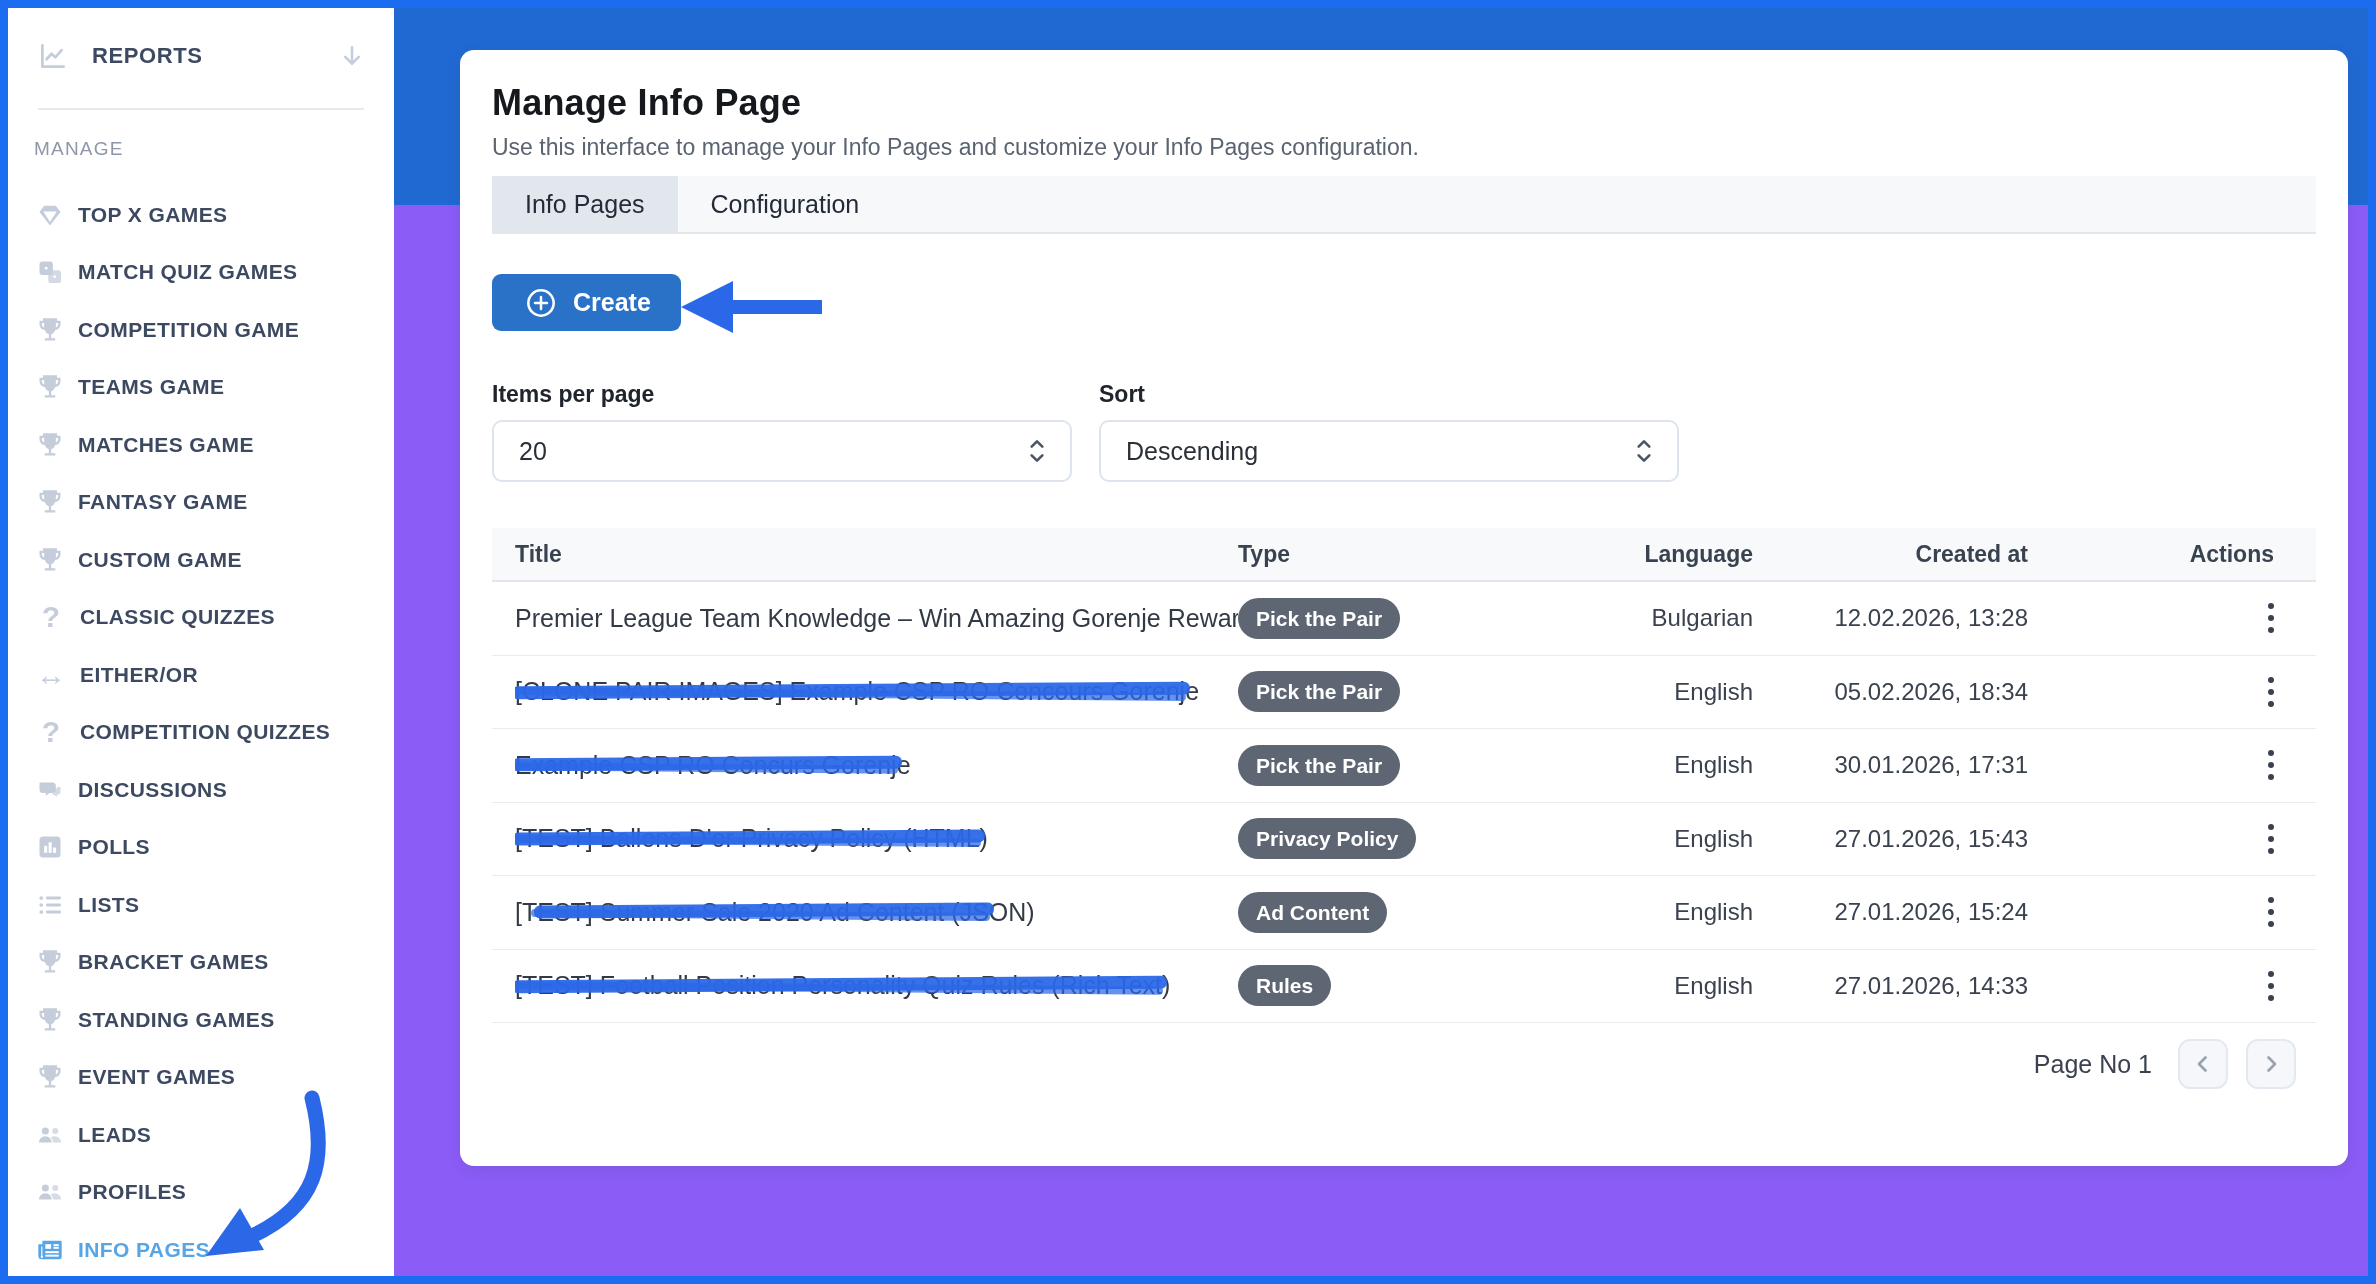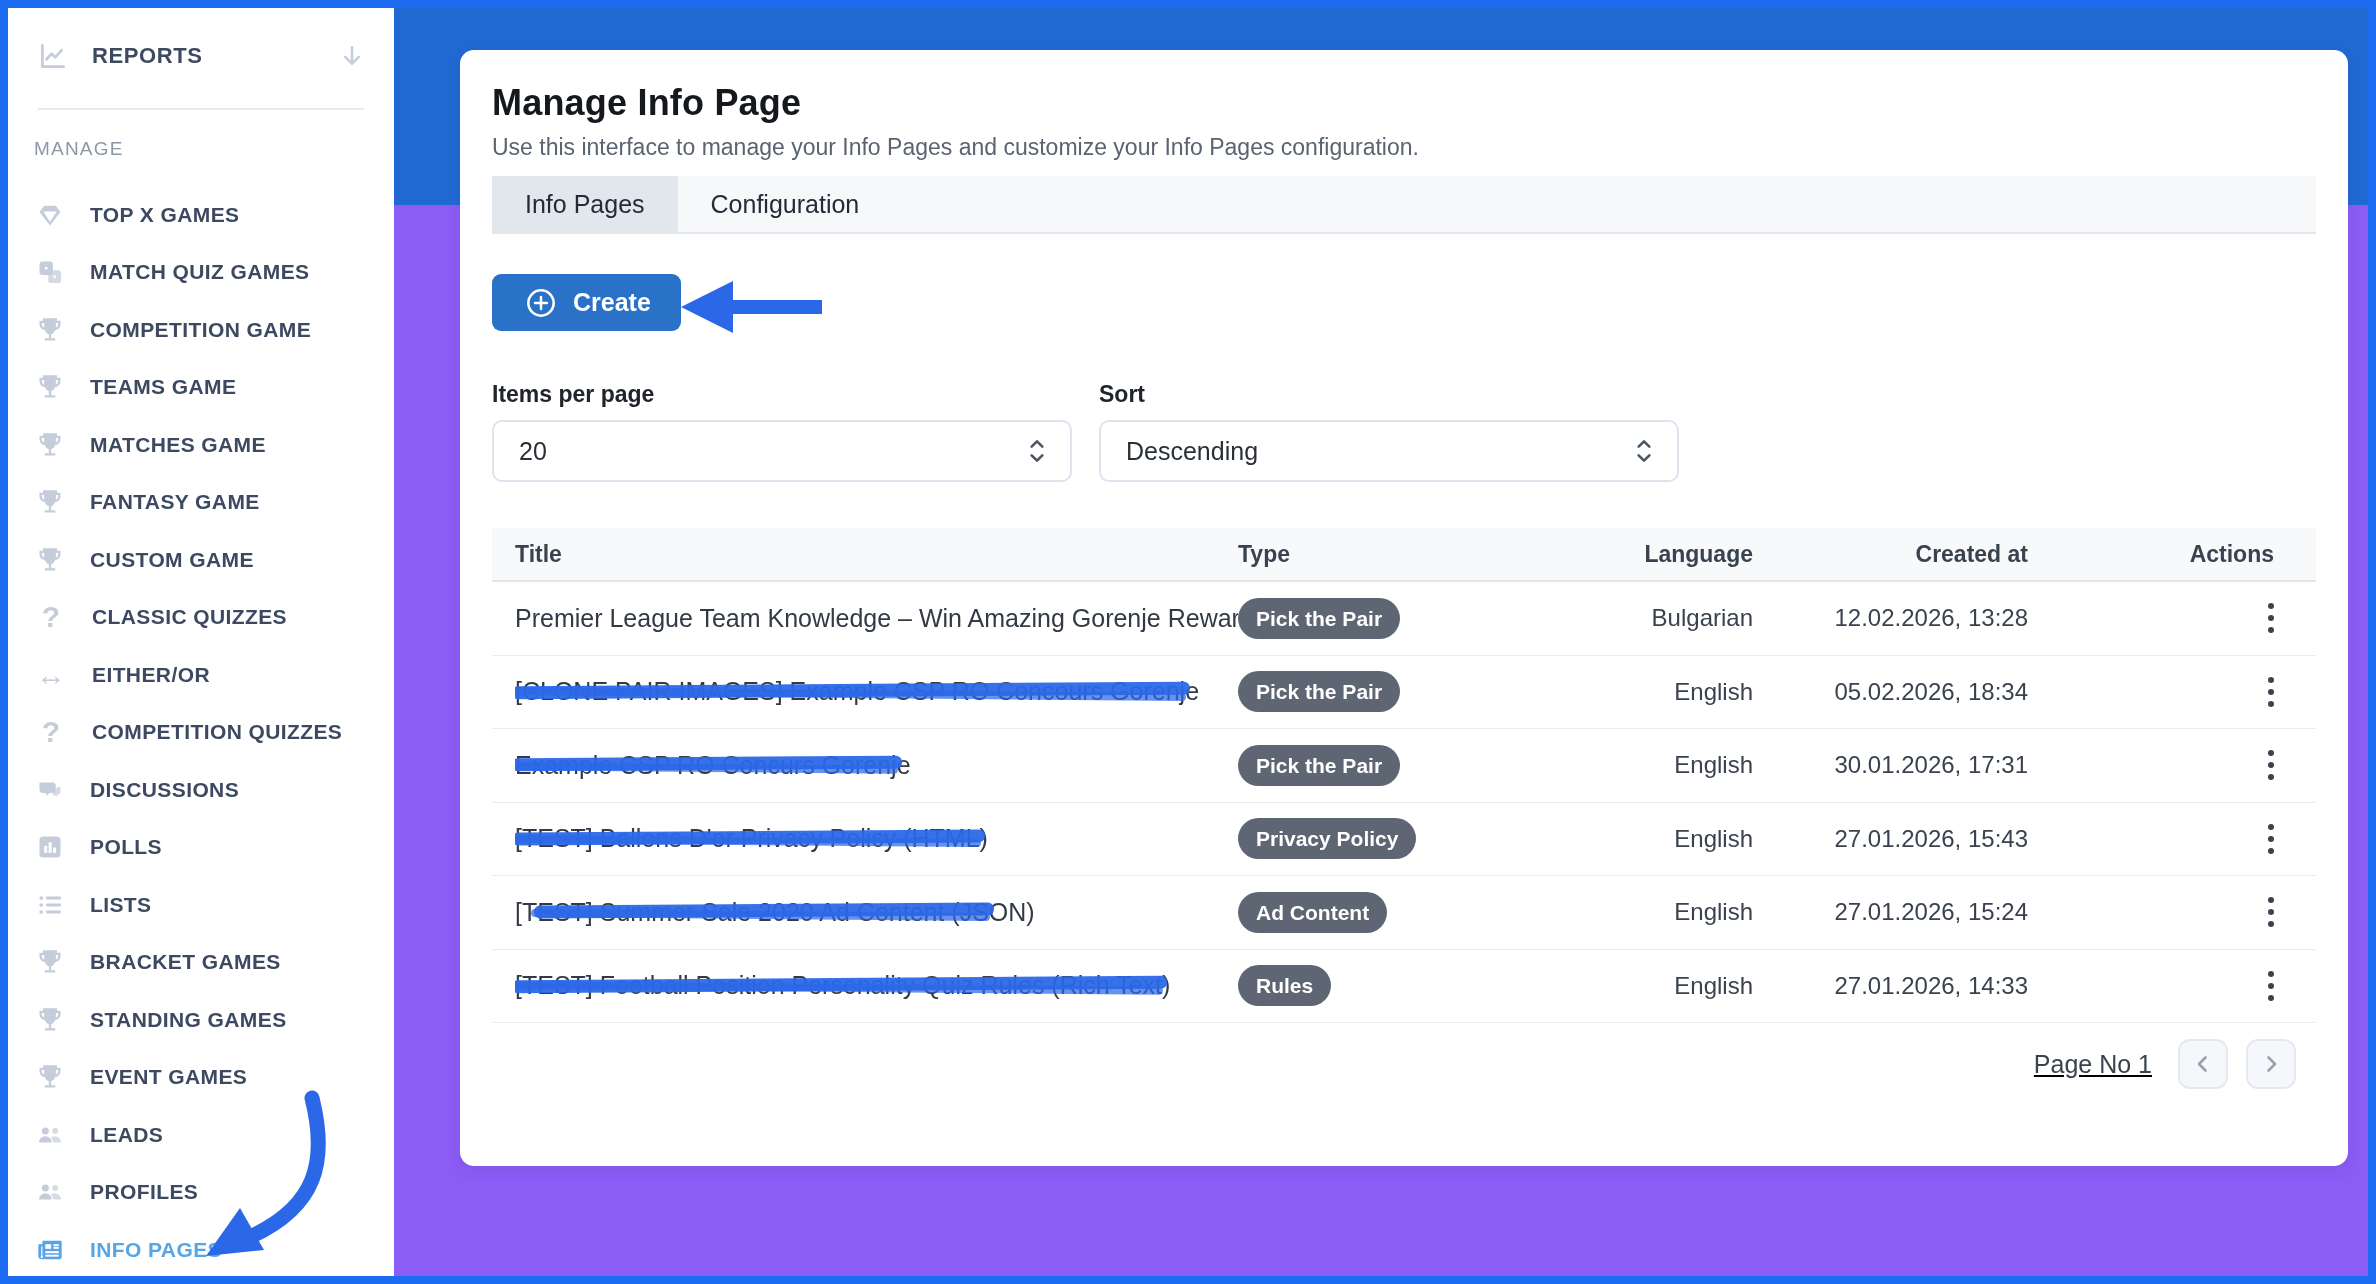--- a/index.html
+++ b/index.html
@@ -16,21 +16,21 @@
   .band{position:absolute; left:394px; top:8px; right:8px; height:197px; background:var(--band-blue);}
 
   
   .sidebar{position:absolute; left:8px; top:8px; bottom:8px; width:386px; background:#fff; z-index:2;}
   .reports-row{display:flex; align-items:center; gap:24px; height:56px; margin:20px 28px 0 30px;}
   .reports-row .lbl{font-size:22px; font-weight:700; color:var(--nav-ink); letter-spacing:.6px; flex:1;}
   .icon{color:var(--icon); display:inline-flex; flex:none;}
   .sidebar hr{border:none; border-top:2px solid #e7eaee; margin:24px 30px 0 30px;}
   .manage-label{margin:28px 0 0 26px; font-size:19px; font-weight:400; color:var(--muted); letter-spacing:1.2px;}
   .nav{margin-top:26px;}
-  .nav-item{display:flex; align-items:center; gap:26px; height:57.5px; padding:0 20px 0 28px; cursor:pointer;}
+  .nav-item{display:flex; align-items:center; gap:14px; height:57.5px; padding:0 20px 0 28px; cursor:pointer;}
   .nav-item .lbl{font-size:21px; font-weight:700; color:var(--nav-ink); letter-spacing:.4px; white-space:nowrap;}
   .nav-item.active .lbl{color:var(--active-blue);}
   .nav-item.active .icon{color:var(--active-blue);}
   .glyph-icon{font-size:30px; font-weight:700; color:var(--icon); width:30px; text-align:center; line-height:1;}
 
   
   .card{position:absolute; left:460px; top:50px; width:1888px; height:1116px; background:#fff;
         border-radius:14px; box-shadow:0 4px 14px rgba(25,45,80,.10); padding:32px 32px 0 32px; z-index:3;}
   .page-title{font-size:36px; font-weight:800; color:#15181d; letter-spacing:.2px;}
   .page-subtitle{margin-top:10px; font-size:23px; color:#5a6370;}
@@ -66,21 +66,21 @@
   .c-actions{display:flex; justify-content:flex-end;}
 
   
   .scrib{position:relative; white-space:nowrap;}
   .scrib::before{content:""; position:absolute; left:-3px; right:-5px; top:24%; height:46%;
       background:var(--accent); opacity:.94; border-radius:6px; transform:rotate(-.4deg);}
   .scrib::after{content:""; position:absolute; left:-6px; right:-1px; top:46%; height:30%;
       background:var(--accent); opacity:.72; border-radius:9px; transform:rotate(.5deg);}
 
   
-  .pager{display:flex; align-items:center; justify-content:flex-end; gap:18px; margin-top:16px; padding-right:20px;text-decoration:underline;}
+  .pager{display:flex; align-items:center; justify-content:flex-end; gap:18px; margin-top:16px; padding-right:20px;}
   .pager-label{font-size:25px; color:#39424e; margin-right:8px;}
   .pager-btn{width:50px; height:50px; border-radius:12px; background:#f5f7fa; border:2px solid #e4e9f0;
       display:flex; align-items:center; justify-content:center; color:#98a1ad; cursor:pointer;}
 
   .annot{position:absolute; inset:0; z-index:40; pointer-events:none;}
 </style>
 </head>
 <body>
 
 <div class="screen">

